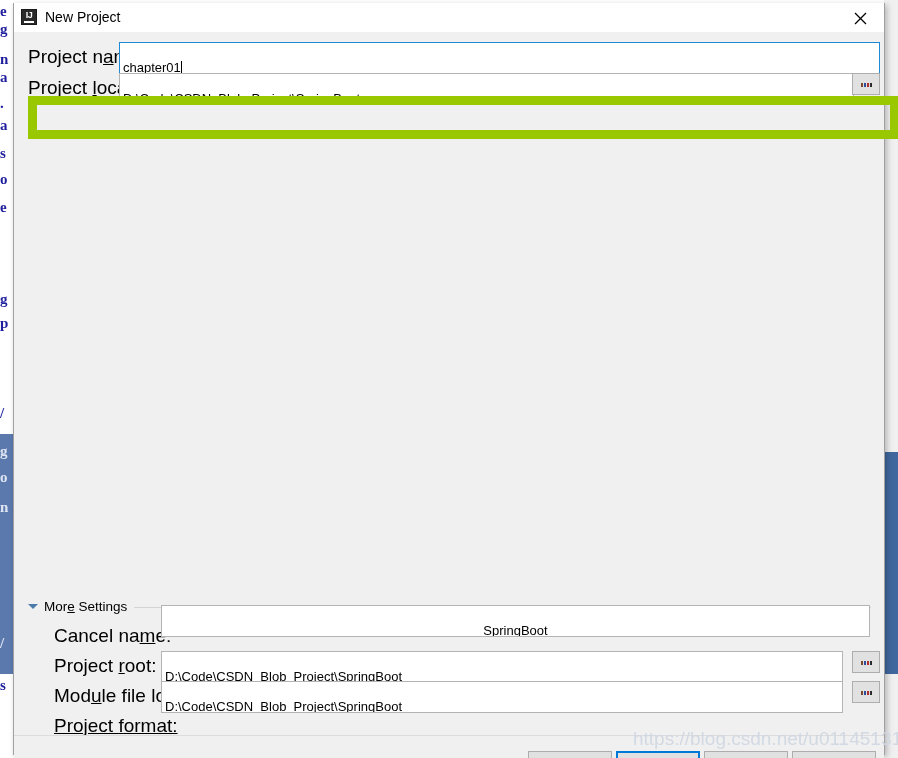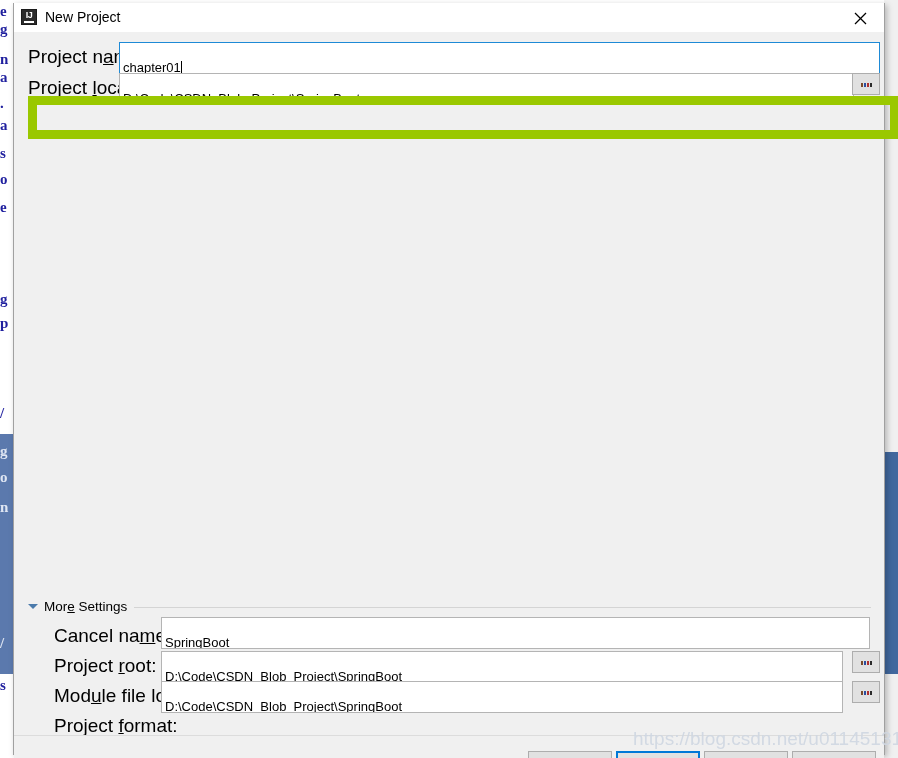--- a/index.html
+++ b/index.html
@@ -376,21 +376,21 @@
 
     <div class="more-settings">
       <span class="ms-arrow"></span>
       <span class="ms-label"><span>Mor</span><u>e</u><span> Settings</span></span>
       <span class="ms-line"></span>
     </div>
 
     <div class="field-label" style="left:40px; top:592px;">
       <span>Cancel na</span><u>m</u><span>e:</span>
     </div>
-    <div class="textfield" style="left:147px; top:584px; width:709px;">SpringBoot</div>
+    <div class="textfield" style="left:147px; top:572px; width:709px;text-align:center;">SpringBoot</div>
 
     <div class="field-label" style="left:40px; top:622px;">
       <span>Project </span><u>r</u><span>oot:</span>
     </div>
     <div class="textfield" style="left:147px; top:618px; width:682px;">D:\Code\CSDN_Blob_Project\SpringBoot</div>
     <div class="browse-btn" style="left:838px; top:618px;">
       <span class="browse-dots">
           <i></i>
           <i></i>
           <i></i>
@@ -404,21 +404,21 @@
     <div class="textfield" style="left:147px; top:648px; width:682px;">D:\Code\CSDN_Blob_Project\SpringBoot</div>
     <div class="browse-btn" style="left:838px; top:648px;">
       <span class="browse-dots">
           <i></i>
           <i></i>
           <i></i>
           <i></i>
         </span>
     </div>
 
-    <div class="field-label" style="left:40px; top:682px;">
+    <div class="field-label" style="left:40px; top:682px;text-decoration:underline;">
       <span>Project </span><u>f</u><span>ormat:</span>
     </div>
 
     <div class="btnbar-sep"></div>
     <div class="btnbar">
       <div class="dlg-btn" style="left:514px; width:84px;"><span></span><u>P</u><span>revious</span></div>
       <div class="dlg-btn default" style="left:602px; width:84px;"><span></span><u>F</u><span>inish</span></div>
       <div class="dlg-btn" style="left:690px; width:84px;"><span>Cancel</span><u></u><span></span></div>
       <div class="dlg-btn" style="left:778px; width:84px;"><span>Help</span><u></u><span></span></div>
     </div>

